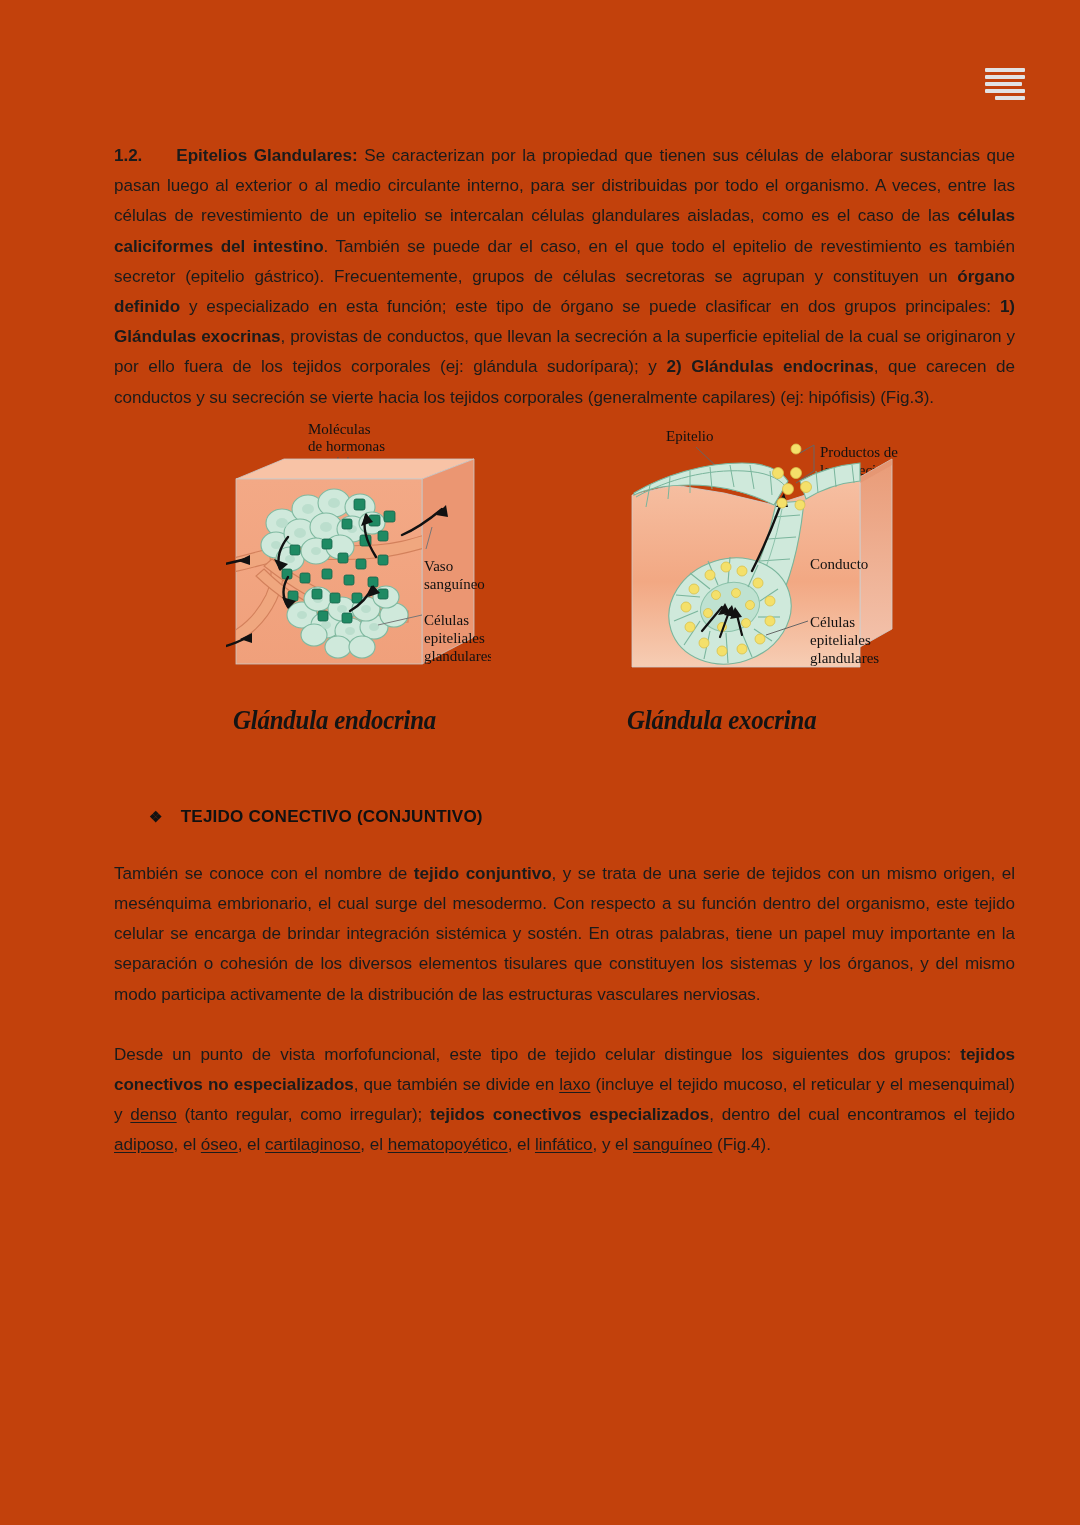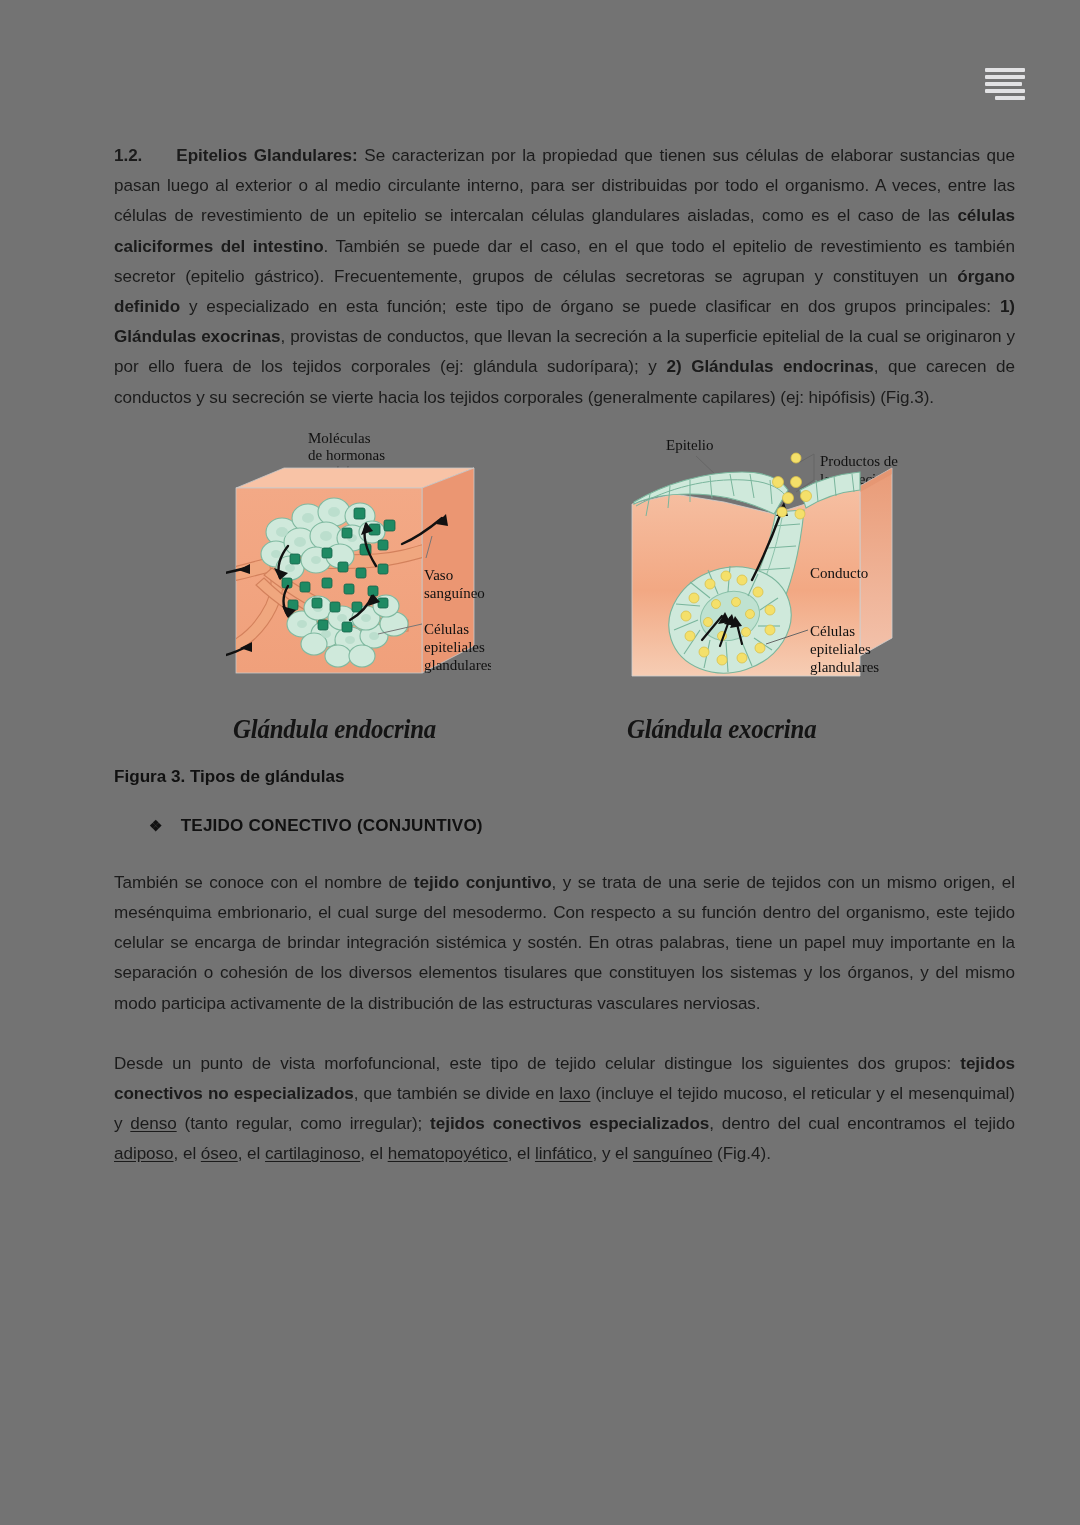--- a/index.html
+++ b/index.html
@@ -13,21 +13,21 @@
     height: 1525px;
     position: relative;
     font-family: "Liberation Sans", sans-serif;
     color: #000000;
     overflow: hidden;
   }
 
   .page {
     position: absolute;
     inset: 0;
-    background: #737373;
+    background: #c2410c;
   }
 
   
   .watermark-icon {
     position: absolute;
     top: 68px;
     right: 55px;
     width: 40px;
     height: 32px;
     display: flex;
@@ -63,21 +63,21 @@
     color: #1b1b1b;
     letter-spacing: -0.05px;
   }
   p.body-text + p.body-text { margin-top: 26px; }
 
   .b { font-weight: bold; }
   .u { text-decoration: underline; text-underline-offset: 2px; }
 
   
   .figure-block {
-    margin-top: 15px;
+    margin-top: 6px;
     position: relative;
     height: 330px;
   }
   .fig-pair {
     position: relative;
     width: 100%;
     height: 285px;
   }
 
   .illus {
@@ -433,21 +433,20 @@
             <text x="186" y="208" font-family="Liberation Serif, serif" font-size="15" fill="#111">Células</text>
             <text x="186" y="226" font-family="Liberation Serif, serif" font-size="15" fill="#111">epiteliales</text>
             <text x="186" y="244" font-family="Liberation Serif, serif" font-size="15" fill="#111">glandulares</text>
           </svg>
         </div>
 
         <div class="gland-caption left">Glándula endocrina</div>
         <div class="gland-caption right">Glándula exocrina</div>
       </div>
 
-      <div class="fig-label">Figura 3. Tipos de glándulas</div>
     </div>
 
     <div class="section-head">
       <span class="bullet">❖</span>
       <span>TEJIDO CONECTIVO (CONJUNTIVO)</span>
     </div>
 
     <p class="body-text after-head"><span>También se conoce con el nombre de </span><span class="b">tejido conjuntivo</span><span>, y se trata de una serie de tejidos con un mismo origen, el mesénquima embrionario, el cual surge del mesodermo. Con respecto a su función dentro del organismo, este tejido celular se encarga de brindar integración sistémica y sostén. En otras palabras, tiene un papel muy importante en la separación o cohesión de los diversos elementos tisulares que constituyen los sistemas y los órganos, y del mismo modo participa activamente de la distribución de las estructuras vasculares nerviosas.</span></p>
 
     <p class="body-text para-gap"><span>Desde un punto de vista morfofuncional, este tipo de tejido celular distingue los siguientes dos grupos: </span><span class="b">tejidos conectivos no especializados</span><span>, que también se divide en </span><span class="u">laxo</span><span> (incluye el tejido mucoso, el reticular y el mesenquimal) y </span><span class="u">denso</span><span> (tanto regular, como irregular); </span><span class="b">tejidos conectivos especializados</span><span>, dentro del cual encontramos el tejido </span><span class="u">adiposo</span><span>, el </span><span class="u">óseo</span><span>, el </span><span class="u">cartilaginoso</span><span>, el </span><span class="u">hematopoyético</span><span>, el </span><span class="u">linfático</span><span>, y el </span><span class="u">sanguíneo</span><span> (Fig.4).</span></p>

